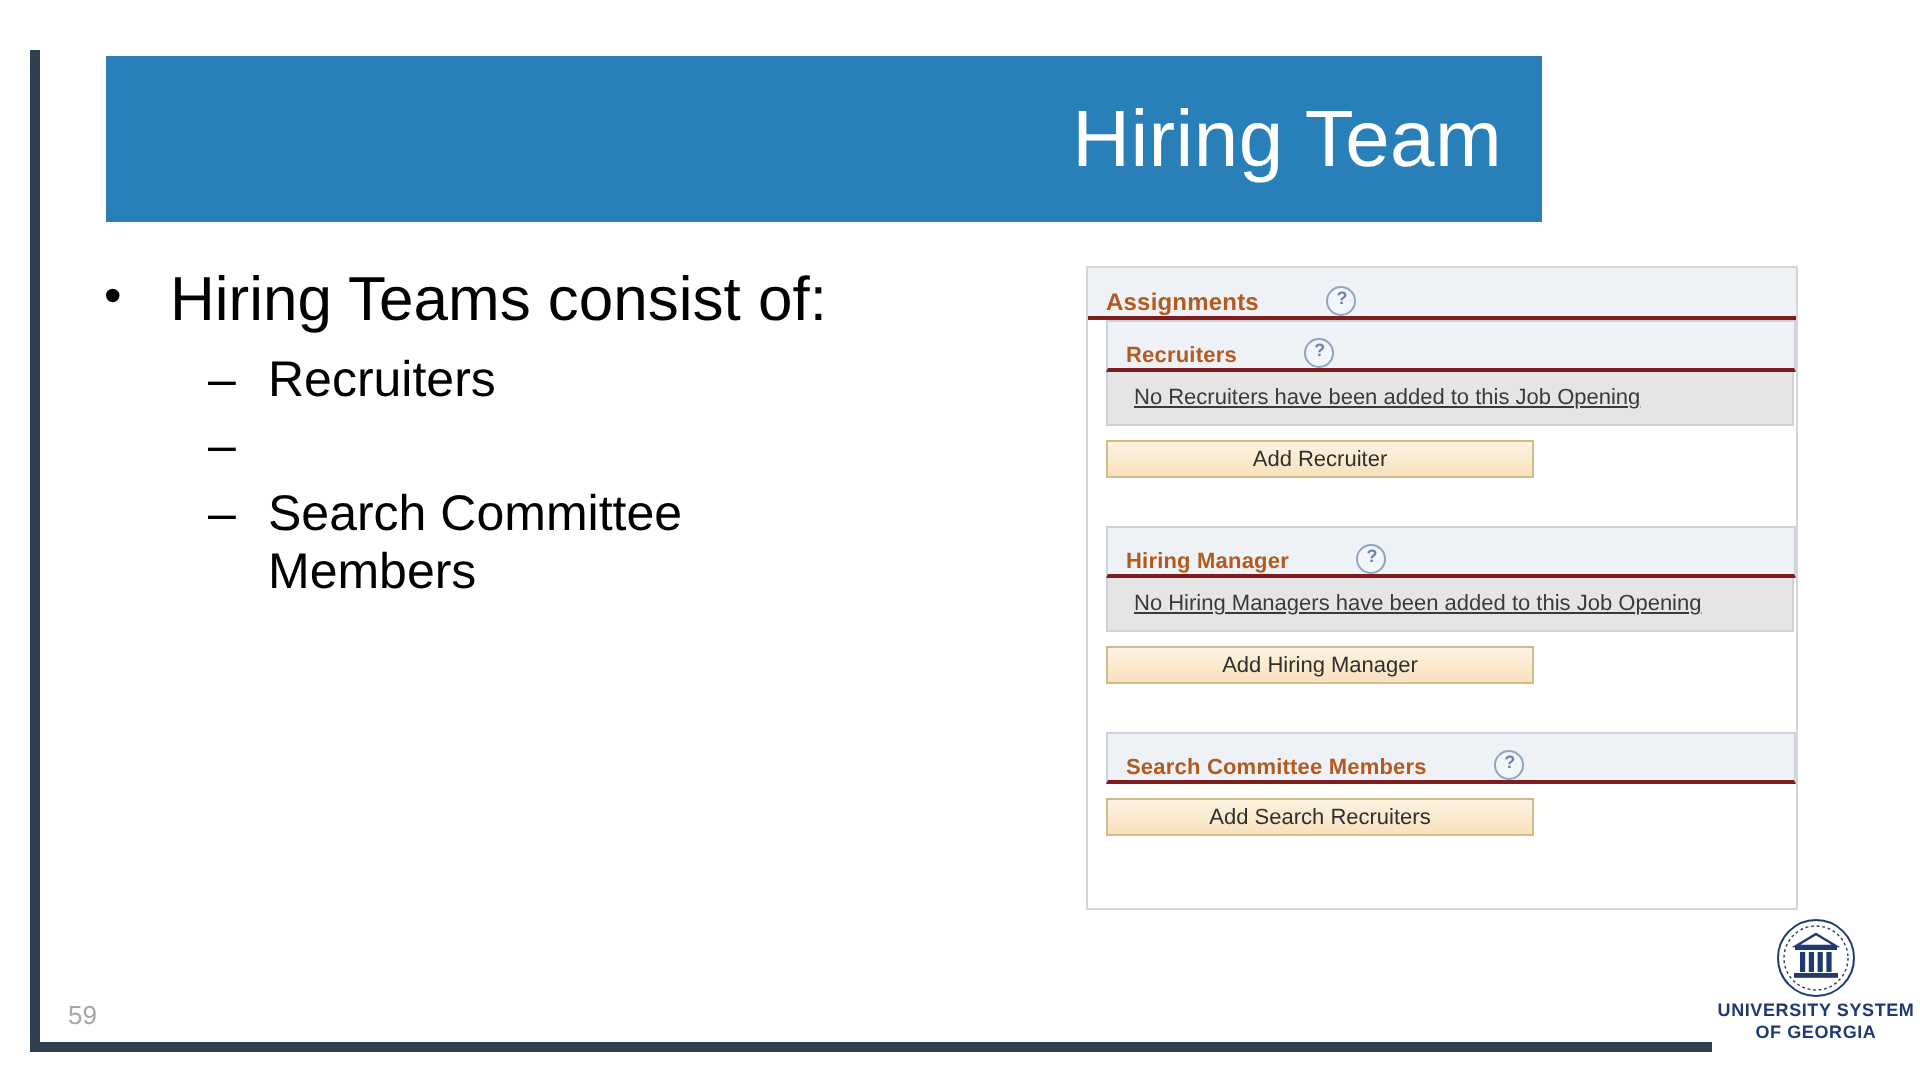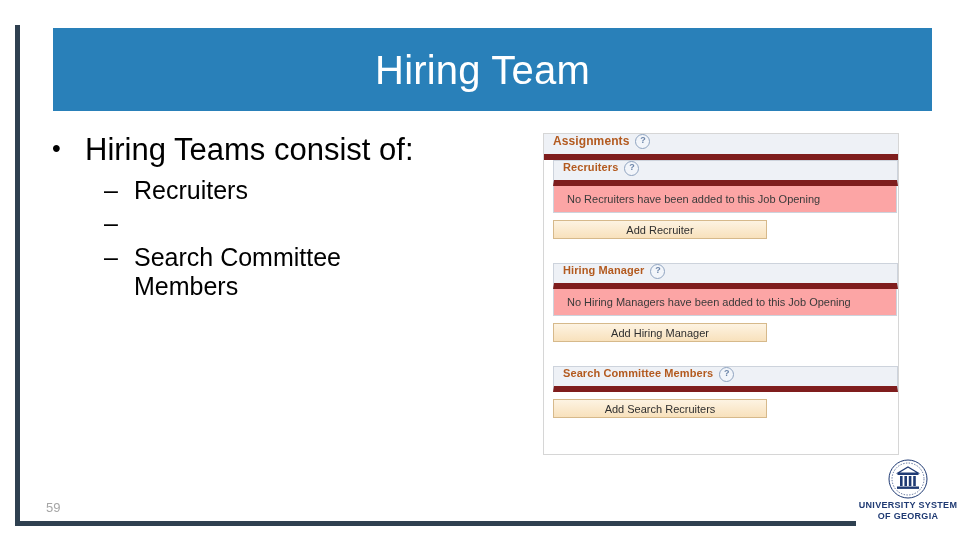--- a/index.html
+++ b/index.html
@@ -31,26 +31,26 @@
     width: 841px;
     height: 5px;
     background: #2f4050;
   }
 
   
   .title-band {
     position: absolute;
     left: 53px;
     top: 28px;
-    width: 879px;
+    width: 718px;
     height: 83px;
     background: #2980b9;
     display: flex;
     align-items: center;
-    justify-content: center;
+    justify-content: flex-end;
   }
   .title-text {
     color: #ffffff;
     font-size: 40px;
     font-weight: 400;
     line-height: 1;
     padding-right: 20px;
     letter-spacing: 0.2px;
     white-space: nowrap;
   }
@@ -104,25 +104,26 @@
     height: 322px;
     background: #ffffff;
     border: 1px solid #d6d6d6;
     box-sizing: border-box;
     font-size: 10px;
     overflow: hidden;
   }
   .grp-header {
     height: 26px;
     background: #eef1f6;
-    border-bottom: 6px solid #7f1d1d;
-    display: flex;
-    align-items: flex-start;
+    border-bottom: 2px solid #7f1d1d;
+    display: flex;
+    align-items: flex-end;
     padding-left: 9px;
     box-sizing: border-box;
+    gap: 28px;
   }
   .grp-header.level2 {
     background: #eef1f6;
     margin-left: 9px;
     border-left: 1px solid #cdd3dc;
     border-top: 1px solid #cdd3dc;
     border-right: 1px solid #cdd3dc;
   }
   .grp-title {
     color: #b35a1f;
@@ -146,48 +147,49 @@
     line-height: 11px;
     text-align: center;
     font-weight: bold;
   }
   .empty-row {
     margin-left: 9px;
     margin-right: 1px;
     height: 27px;
     border: 1px solid #cdd3dc;
     border-top: none;
-    background: #fca5a5;
+    background: #e5e5e5;
     display: flex;
     align-items: center;
     padding-left: 13px;
     box-sizing: border-box;
     color: #3a3a3a;
     font-size: 11px;
+    text-decoration: underline;
   }
   .btn-row {
     margin-left: 9px;
     padding: 7px 0 24px 0;
   }
   .app-button {
     width: 214px;
     height: 19px;
     line-height: 18px;
     text-align: center;
     font-size: 11px;
     color: #2f2f2f;
     background: linear-gradient(#fdf3e2, #f8e1bc);
     border: 1px solid #d6b98b;
     box-sizing: border-box;
   }
 
   
   .page-number {
     position: absolute;
-    left: 46px;
+    left: 34px;
     top: 500px;
     font-size: 13px;
     color: #a6a6a6;
   }
 
   
   .logo-block {
     position: absolute;
     left: 858px;
     top: 458px;

